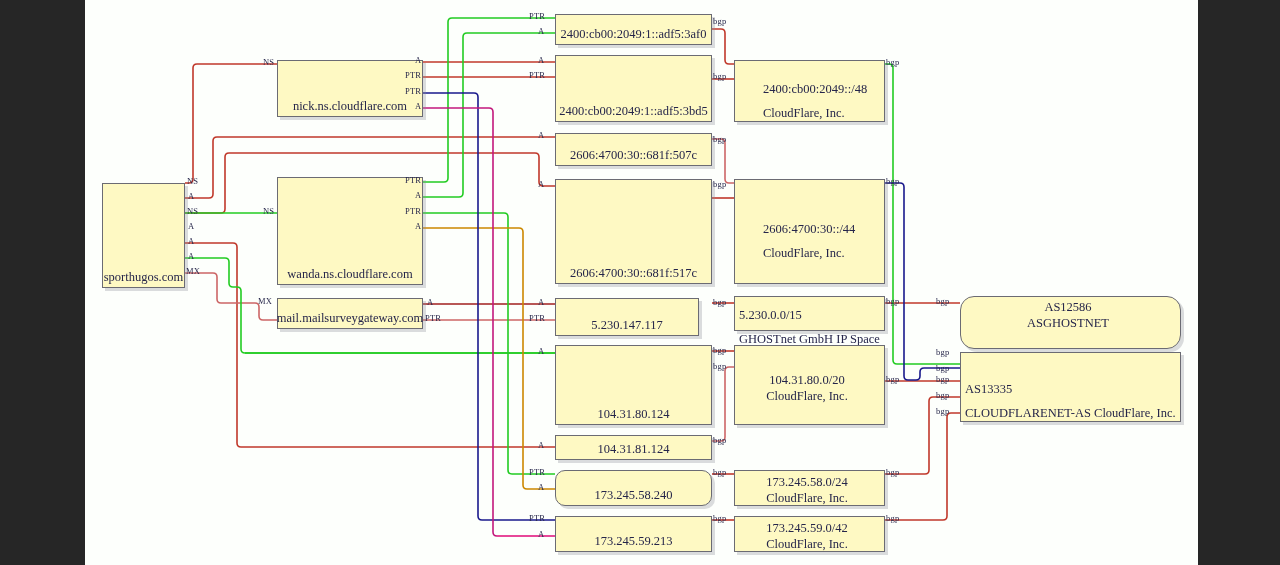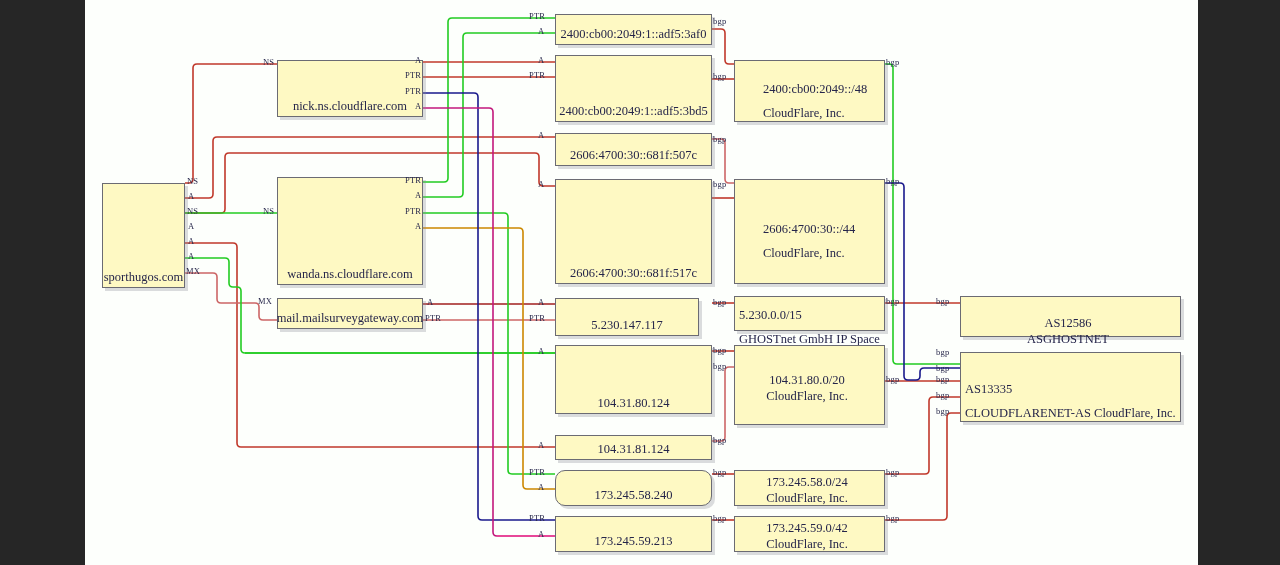--- a/index.html
+++ b/index.html
@@ -183,21 +183,21 @@
     </div>
 
     <div class="node" style="left:470px; top:179px; width:157px; height:105px;">
       <span class="nlabel">2606:4700:30::681f:517c</span>
     </div>
 
     <div class="node" style="left:470px; top:298px; width:144px; height:38px;">
       <span class="nlabel">5.230.147.117</span>
     </div>
 
-    <div class="node" style="left:470px; top:345px; width:157px; height:69px;">
+    <div class="node" style="left:470px; top:345px; width:157px; height:80px;">
       <span class="nlabel">104.31.80.124</span>
     </div>
 
     <div class="node" style="left:470px; top:435px; width:157px; height:25px;">
       <span class="nlabel">104.31.81.124</span>
     </div>
 
     <div class="node" style="left:470px; top:470px; width:157px; height:36px;border-radius:10px;">
       <span class="nlabel">173.245.58.240</span>
     </div>
@@ -229,21 +229,21 @@
     <div class="node centered-two" style="left:649px; top:470px; width:151px; height:36px; padding-top:3px;">
       <span class="nl">173.245.58.0/24</span>
       <span class="nl">CloudFlare, Inc.</span>
     </div>
 
     <div class="node centered-two" style="left:649px; top:516px; width:151px; height:36px; padding-top:3px;">
       <span class="nl">173.245.59.0/42</span>
       <span class="nl">CloudFlare, Inc.</span>
     </div>
 
-    <div class="node centered-two" style="left:875px; top:296px; width:221px; height:41px; padding-top:18px;">
+    <div class="node centered-two" style="left:875px; top:296px; width:221px; height:53px; padding-top:2px;border-radius:14px;">
       <span class="nl">AS12586</span>
       <span class="nl">ASGHOSTNET</span>
     </div>
 
     <div class="node two-line" style="left:875px; top:352px; width:221px; height:70px; padding-left:4px; padding-top:20px;">
       <span class="nl">AS13335</span>
       <span class="nl">CLOUDFLARENET-AS CloudFlare, Inc.</span>
     </div>
 
     <div class="plabel" style="left:102px; top:177px;">NS</div>

